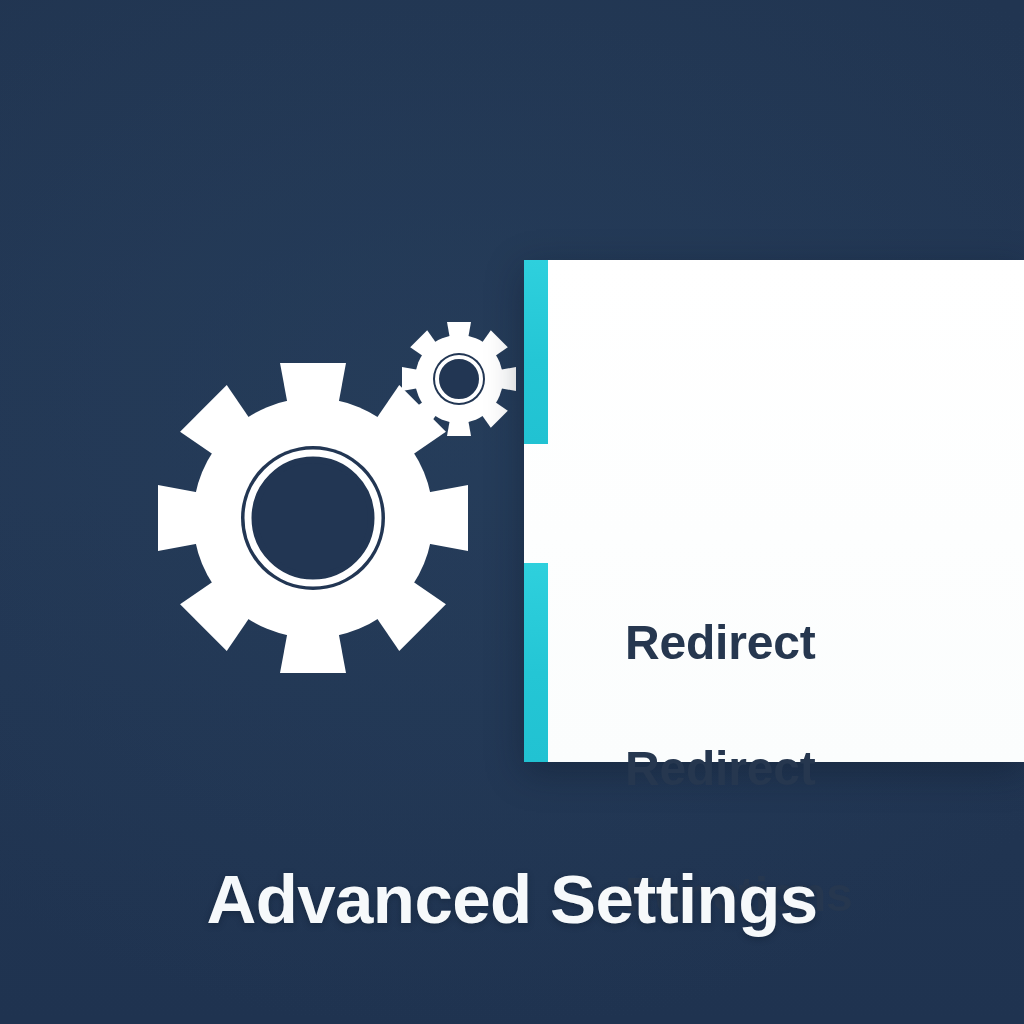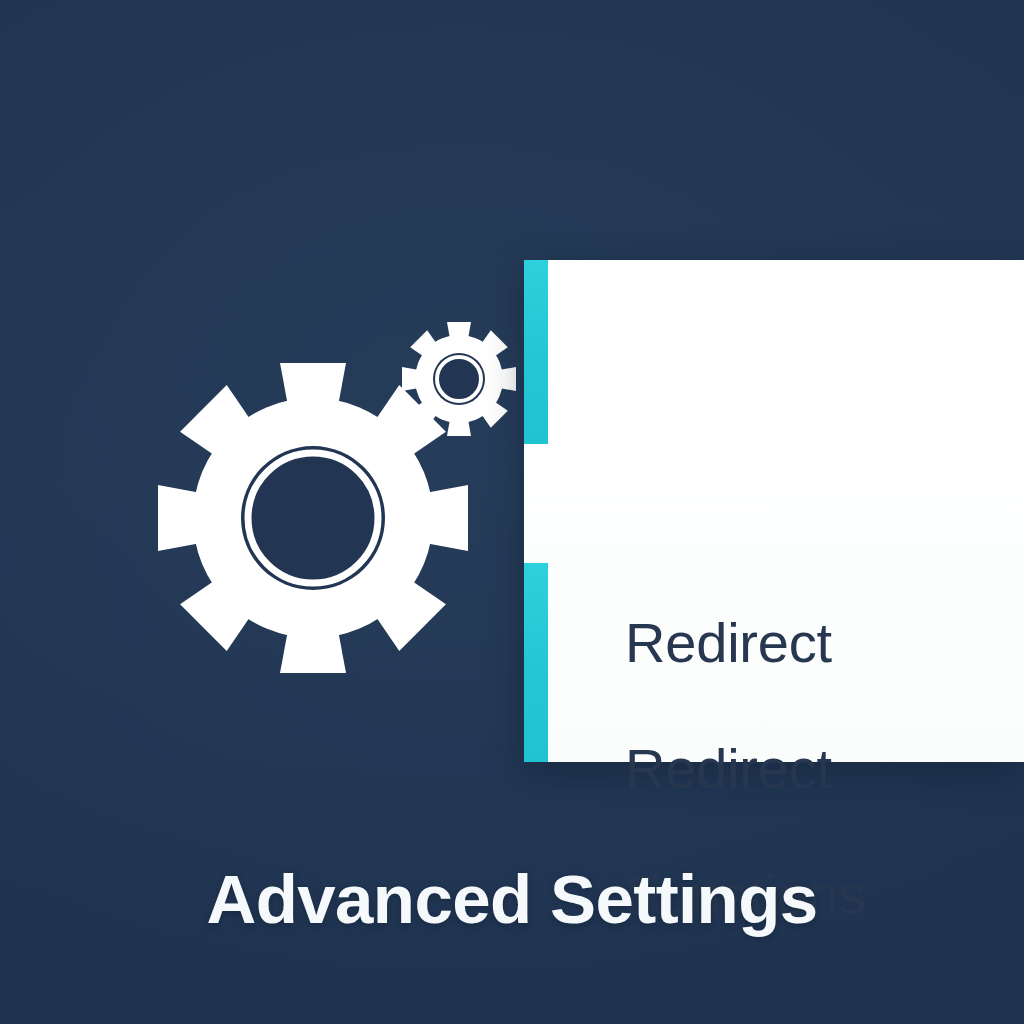--- a/index.html
+++ b/index.html
@@ -63,22 +63,22 @@
   }
   .settings-item {
     position: absolute;
     left: 0;
     width: 100%;
     height: 70px;
     display: flex;
     align-items: center;
   }
   .settings-item-label {
-    font-size: 56px;
-    font-weight: 400;
+    font-size: 48px;
+    font-weight: 700;
     letter-spacing: -0.2px;
     color: #26374f;
     line-height: 1;
     white-space: nowrap;
   }
   #settings-item-0 { top: 348px; }
   #settings-item-1 { top: 474px; }
   #settings-item-2 { top: 600px; }
 
   

